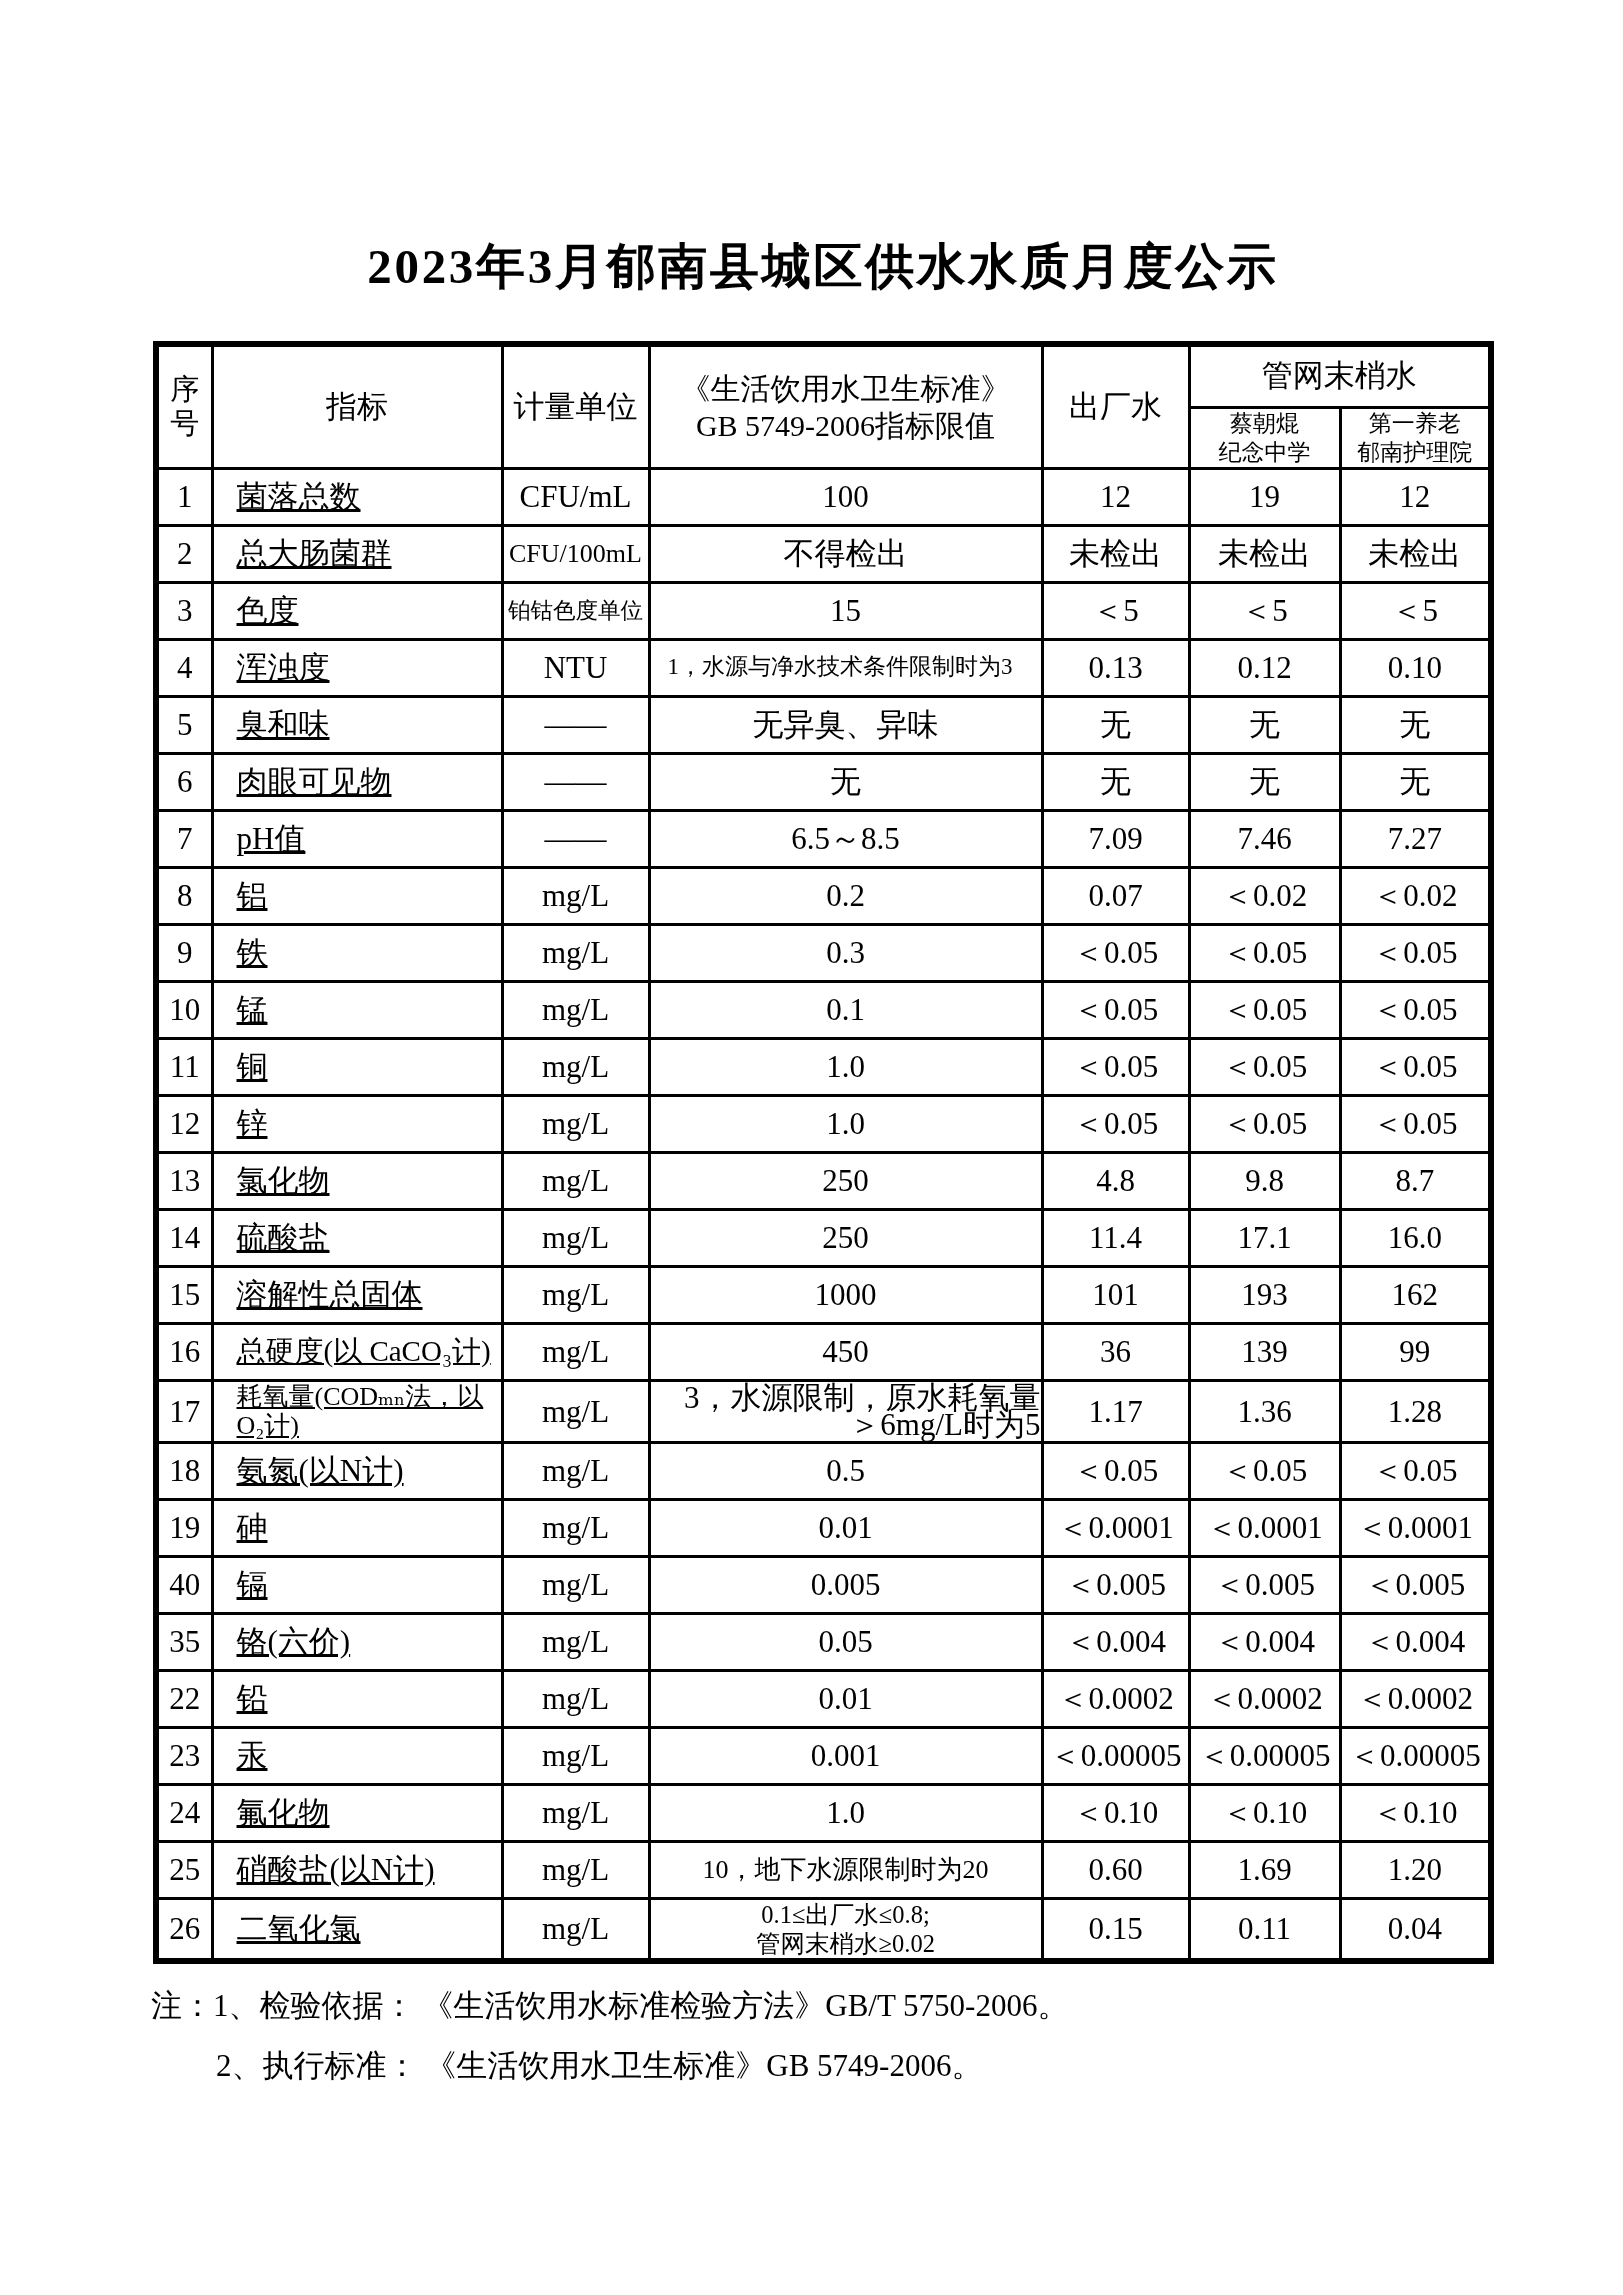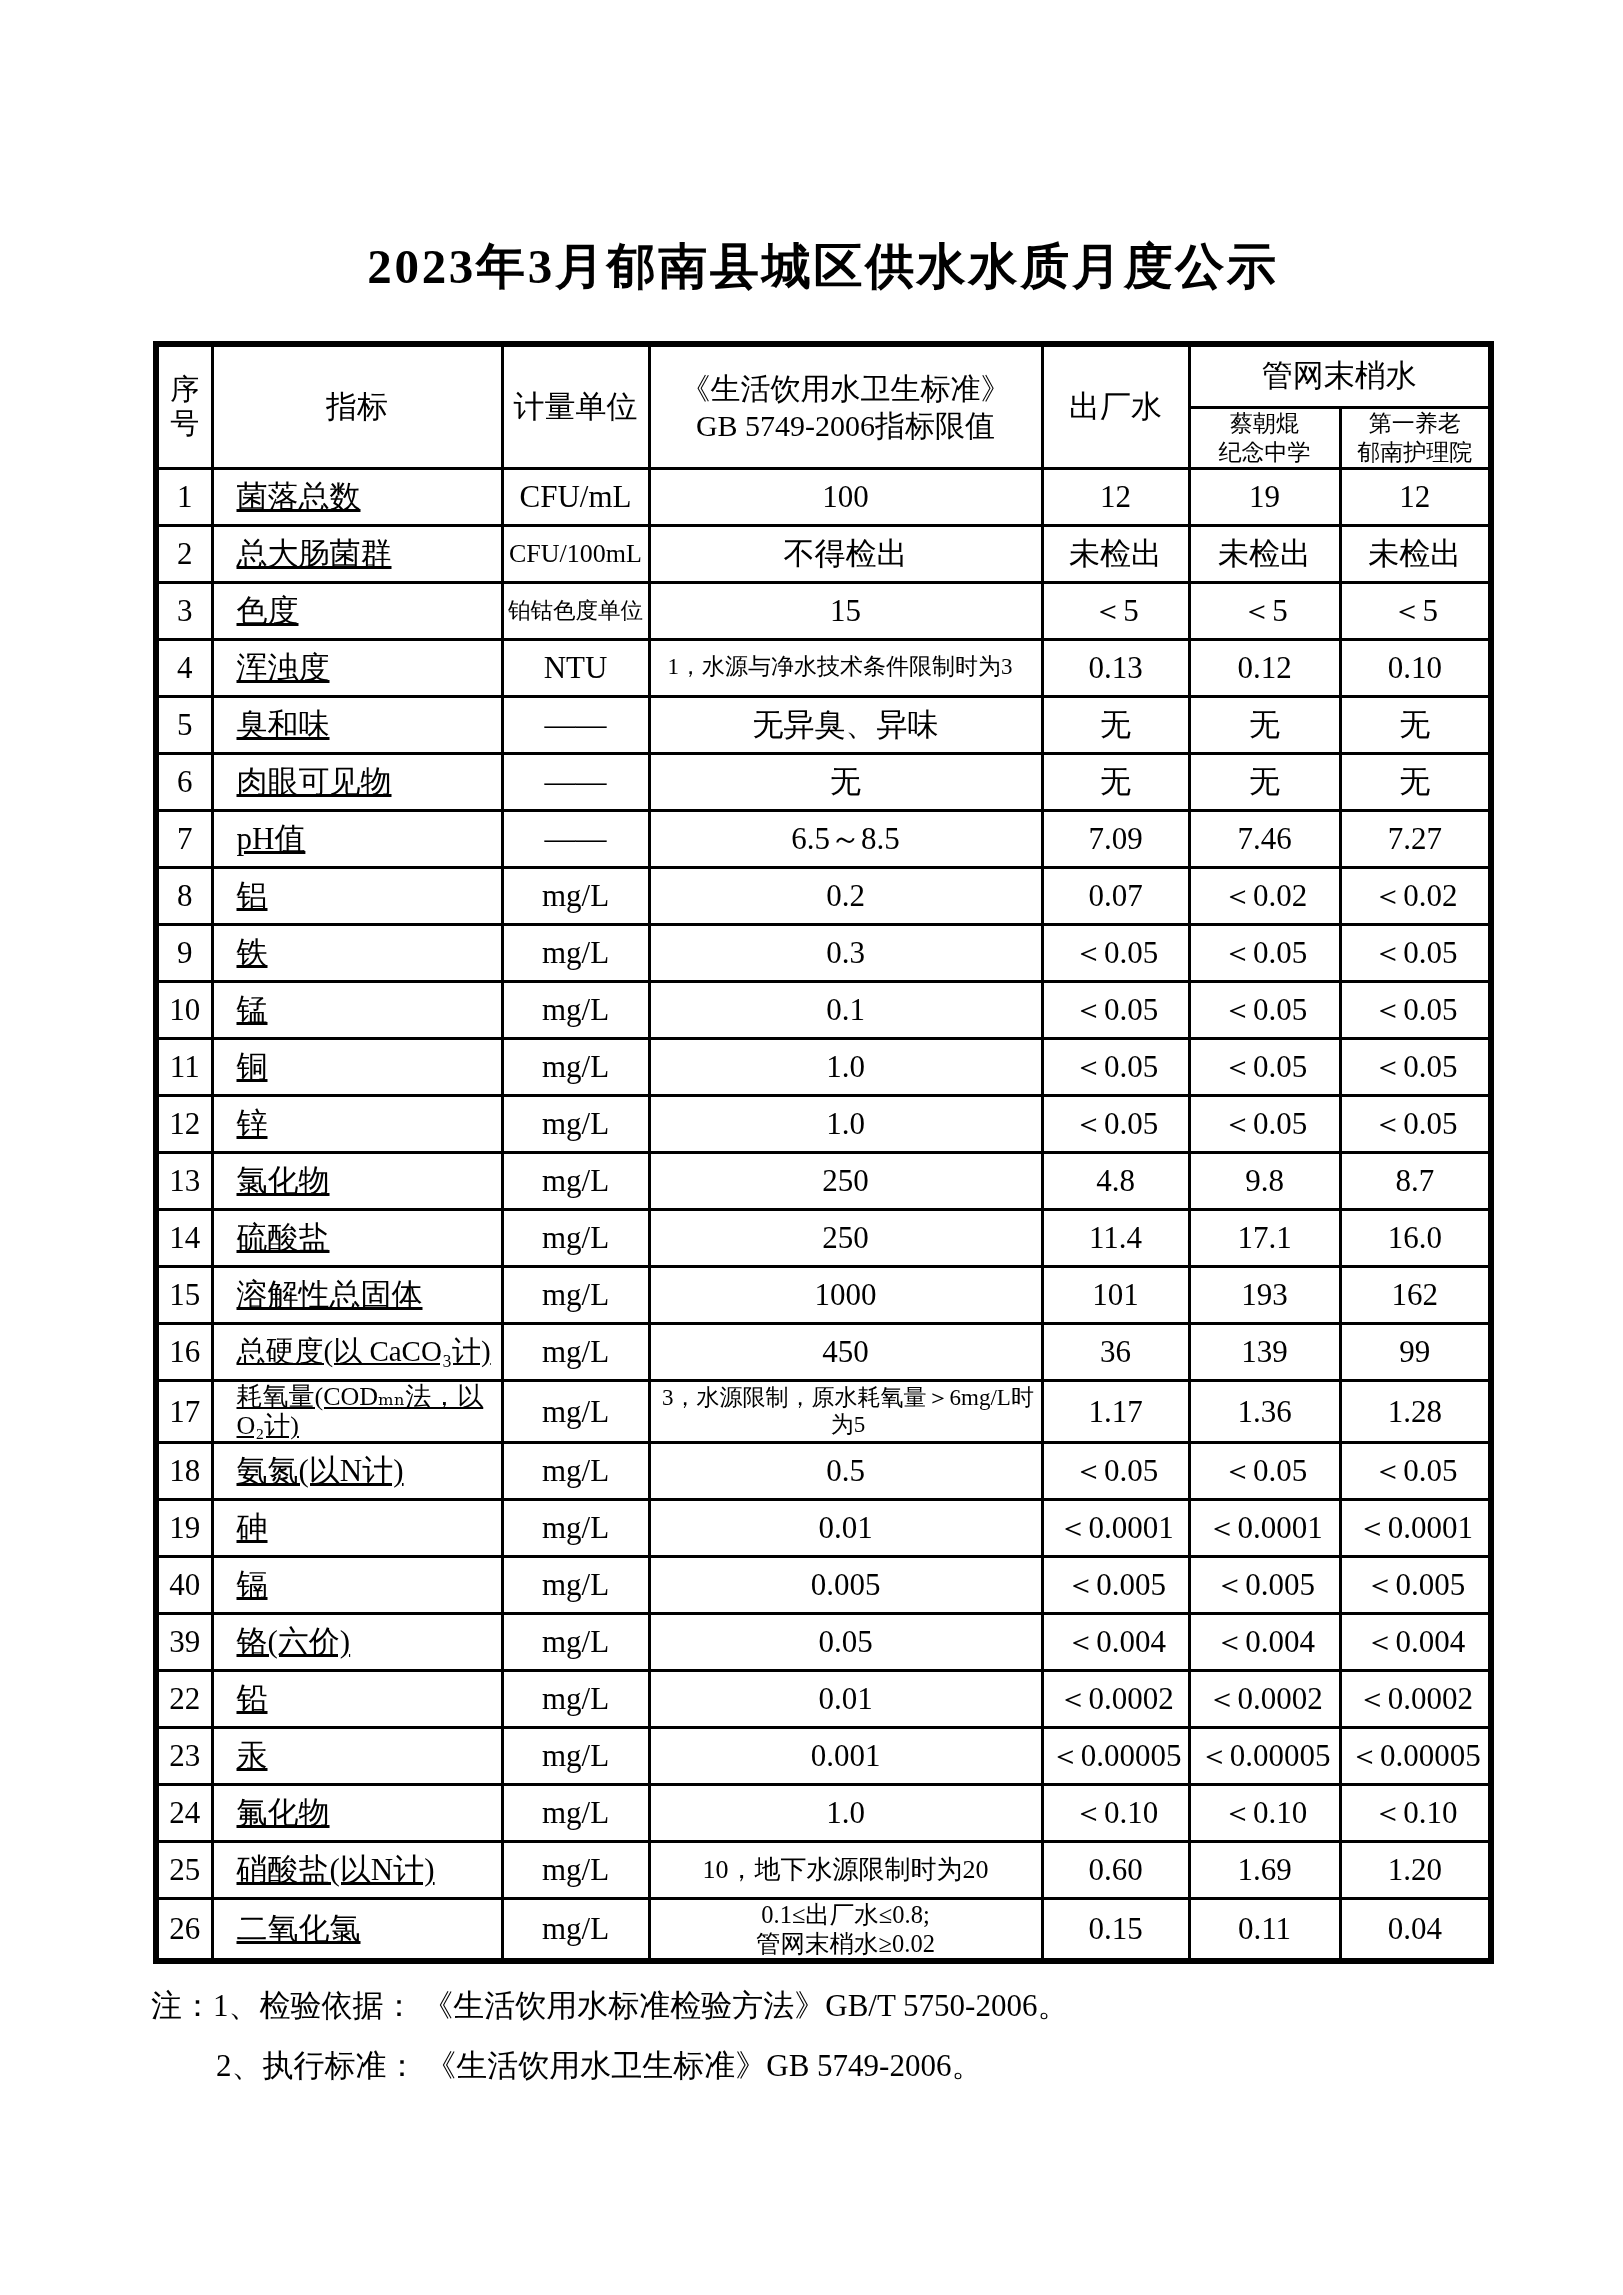--- a/index.html
+++ b/index.html
@@ -60,21 +60,21 @@
   th.h-limit { font-size: 30px; line-height: 37px; }
   th.h-site { font-size: 23px; line-height: 29px; }
 
   td.col-indicator { text-align: left; padding-left: 23px; text-decoration: underline; }
 
   tbody tr:nth-child(2)  td.col-unit  { font-size: 26px; }
   tbody tr:nth-child(3)  td.col-unit  { font-size: 22.5px; }
   tbody tr:nth-child(4)  td.col-limit { font-size: 23px; text-align: left; padding-left: 17px; margin-left: 16px; }
   tbody tr:nth-child(16) td.col-indicator { font-size: 29px; }
   tbody tr:nth-child(17) td.col-indicator { font-size: 26px; }
-  tbody tr:nth-child(17) td.col-limit { font-size: 23px; text-align: center; padding-left: 5px; line-height: 27px; }
+  tbody tr:nth-child(17) td.col-limit { font-size: 31px; text-align: right; padding-left: 5px; line-height: 27px; }
   tbody tr:nth-child(25) td.col-limit { font-size: 26px; margin-top: 40px; }
   tbody tr:nth-child(26) td.col-limit { font-size: 24.5px; line-height: 29px; }
 
   .notes {
     position: absolute;
     left: 151px;
     top: 1976px;
     width: 1364px;
     font-size: 31px;
     line-height: 60px;
@@ -310,21 +310,21 @@
     <td class="col-no">40</td>
     <td class="col-indicator">镉</td>
     <td class="col-unit">mg/L</td>
     <td class="col-limit">0.005</td>
     <td class="col-val">＜0.005</td>
     <td class="col-val">＜0.005</td>
     <td class="col-val">＜0.005</td>
   </tr>
 
   <tr>
-    <td class="col-no">39</td>
+    <td class="col-no">35</td>
     <td class="col-indicator">铬(六价)</td>
     <td class="col-unit">mg/L</td>
     <td class="col-limit">0.05</td>
     <td class="col-val">＜0.004</td>
     <td class="col-val">＜0.004</td>
     <td class="col-val">＜0.004</td>
   </tr>
 
   <tr>
     <td class="col-no">22</td>

